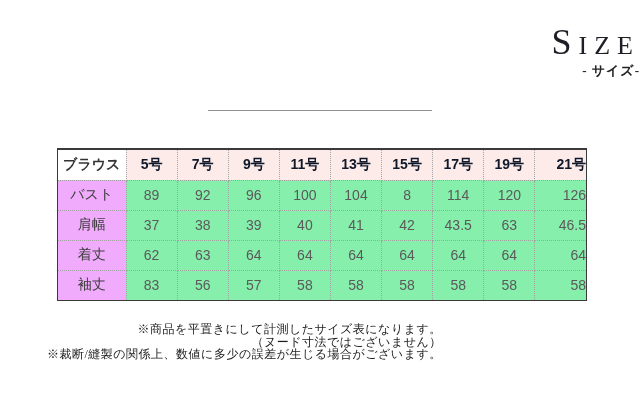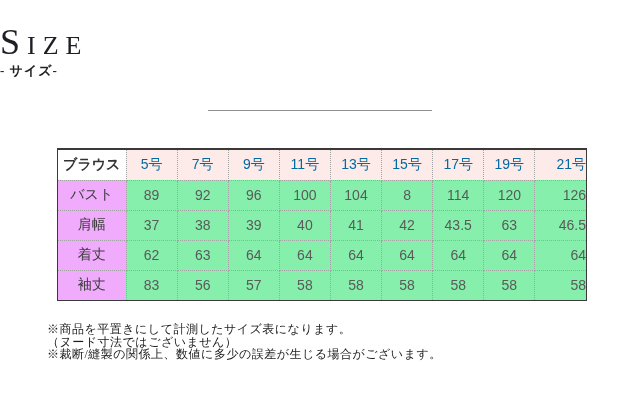--- a/index.html
+++ b/index.html
@@ -12,21 +12,21 @@
     overflow: hidden;
     font-family: "Liberation Sans", "DejaVu Sans", sans-serif;
   }
 
   
   .title-block {
     position: absolute;
     top: 24px;
     left: 0;
     width: 100%;
-    text-align: left;
+    text-align: right;
   }
   .title {
     font-family: "Liberation Serif", "DejaVu Serif", serif;
     color: #1e1e26;
     letter-spacing: 7px;
     font-weight: 400;
     line-height: 1;
   }
   .title .cap  { font-size: 36px; }
   .title .rest { font-size: 26px; }
@@ -68,22 +68,22 @@
     vertical-align: middle;
     font-size: 14px;
   }
   .size-table th:first-child, .size-table td:first-child { border-left: none; }
   .size-table th:last-child,  .size-table td:last-child  { border-right: none; text-align: right; }
   .size-table thead th { border-top: none; }
   .size-table tbody tr:last-child th,
   .size-table tbody tr:last-child td { border-bottom: none; }
   .size-table thead th.size-h {
     background: #fcebe8;
-    color: #0369a1;
-    font-weight: normal;
+    color: #0f172a;
+    font-weight: bold;
   }
   .size-table thead th.corner {
     background: #ffffff;
     color: #333333;
     font-weight: bold;
     margin-left: 19px;
   }
   .size-table tbody th.row-label {
     background: #f0abfc;
     color: #3d3d3d;
@@ -97,20 +97,21 @@
   
   .notes {
     position: absolute;
     top: 323px;
     left: 47px;
     font-family: "Liberation Serif", "DejaVu Serif", serif;
     font-size: 12px;
     line-height: 12.5px;
     color: #1c1c1c;
     letter-spacing: 0.5px;
+    text-align: right;
   }
 </style>
 </head>
 <body>
 
 <div class="page">
 
   <div class="title-block">
     <h1 class="title"><span class="cap">S</span><span class="rest">IZE</span></h1>
     <div class="subtitle">- サイズ-</div>

